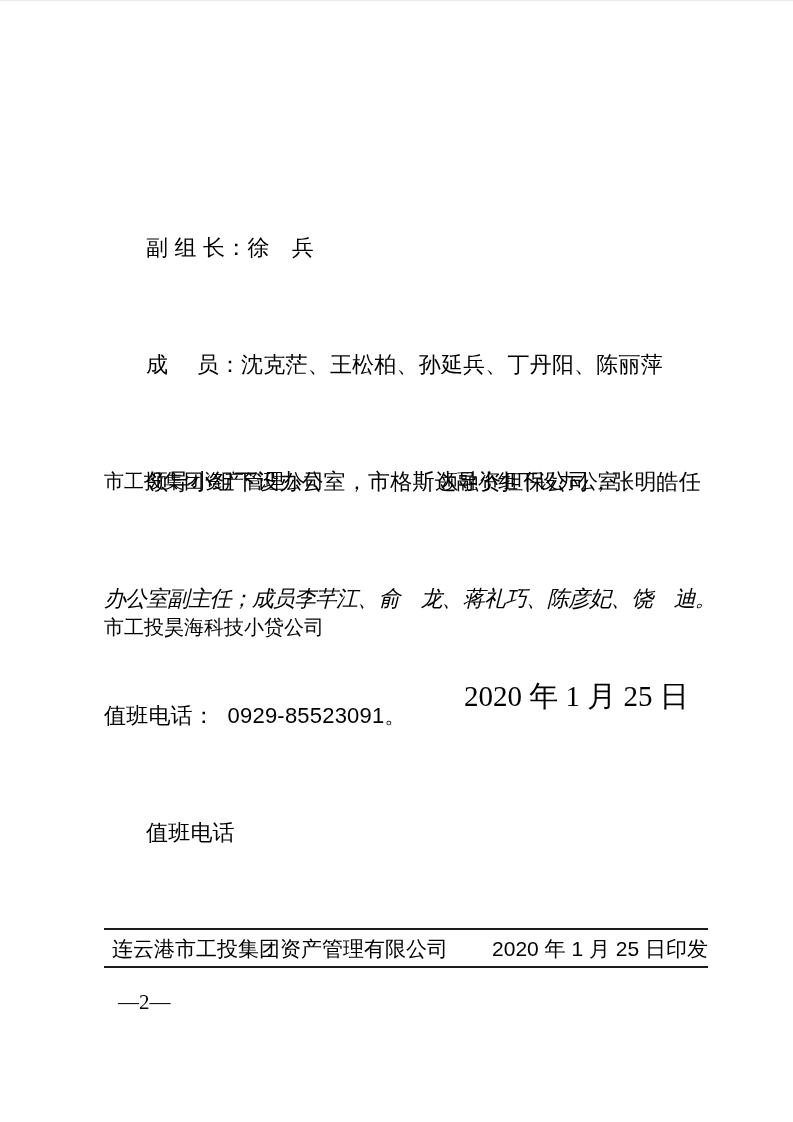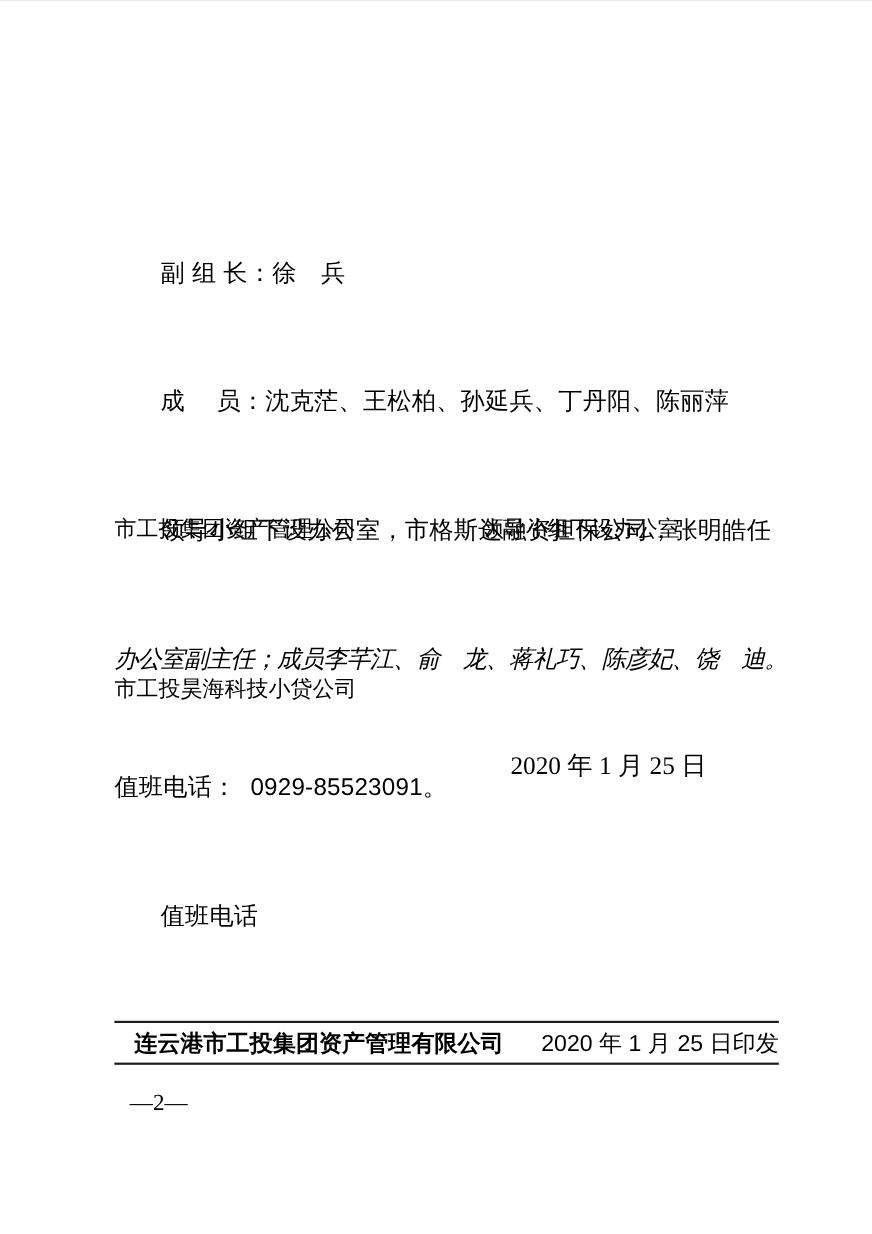--- a/index.html
+++ b/index.html
@@ -46,40 +46,39 @@
     font-size: 20px;
     line-height: 27px;
     white-space: pre;
   }
   .sig-company-left   { left: 104px; top: 468px; }
   .sig-company-right  { left: 438px; top: 468px; }
   .sig-company-bottom { left: 104px; top: 603px; margin-top: 11px; }
   .sig-date {
     left: 464px; top: 683px;
     font-family: "Liberation Serif", "DejaVu Serif", serif;
-    font-size: 23px;
+    font-size: 29px;
   }
   
   .footer-rule {
     position: absolute;
     left: 104px;
     width: 604px;
     height: 2px;
     background: #1c1c1c;
   }
   .footer-rule-top { top: 928px; }
   .footer-rule-bottom { top: 966px; }
   .footer-issuer {
     position: absolute;
-    left: 122px;
+    left: 112px;
     top: 936px;
     font-size: 21px;
     line-height: 25px;
     white-space: pre;
-    font-weight: bold;
   }
   .footer-print-date {
     position: absolute;
     right: 85px;
     top: 936px;
     font-size: 21px;
     line-height: 25px;
     white-space: pre;
     text-align: center;
   }

